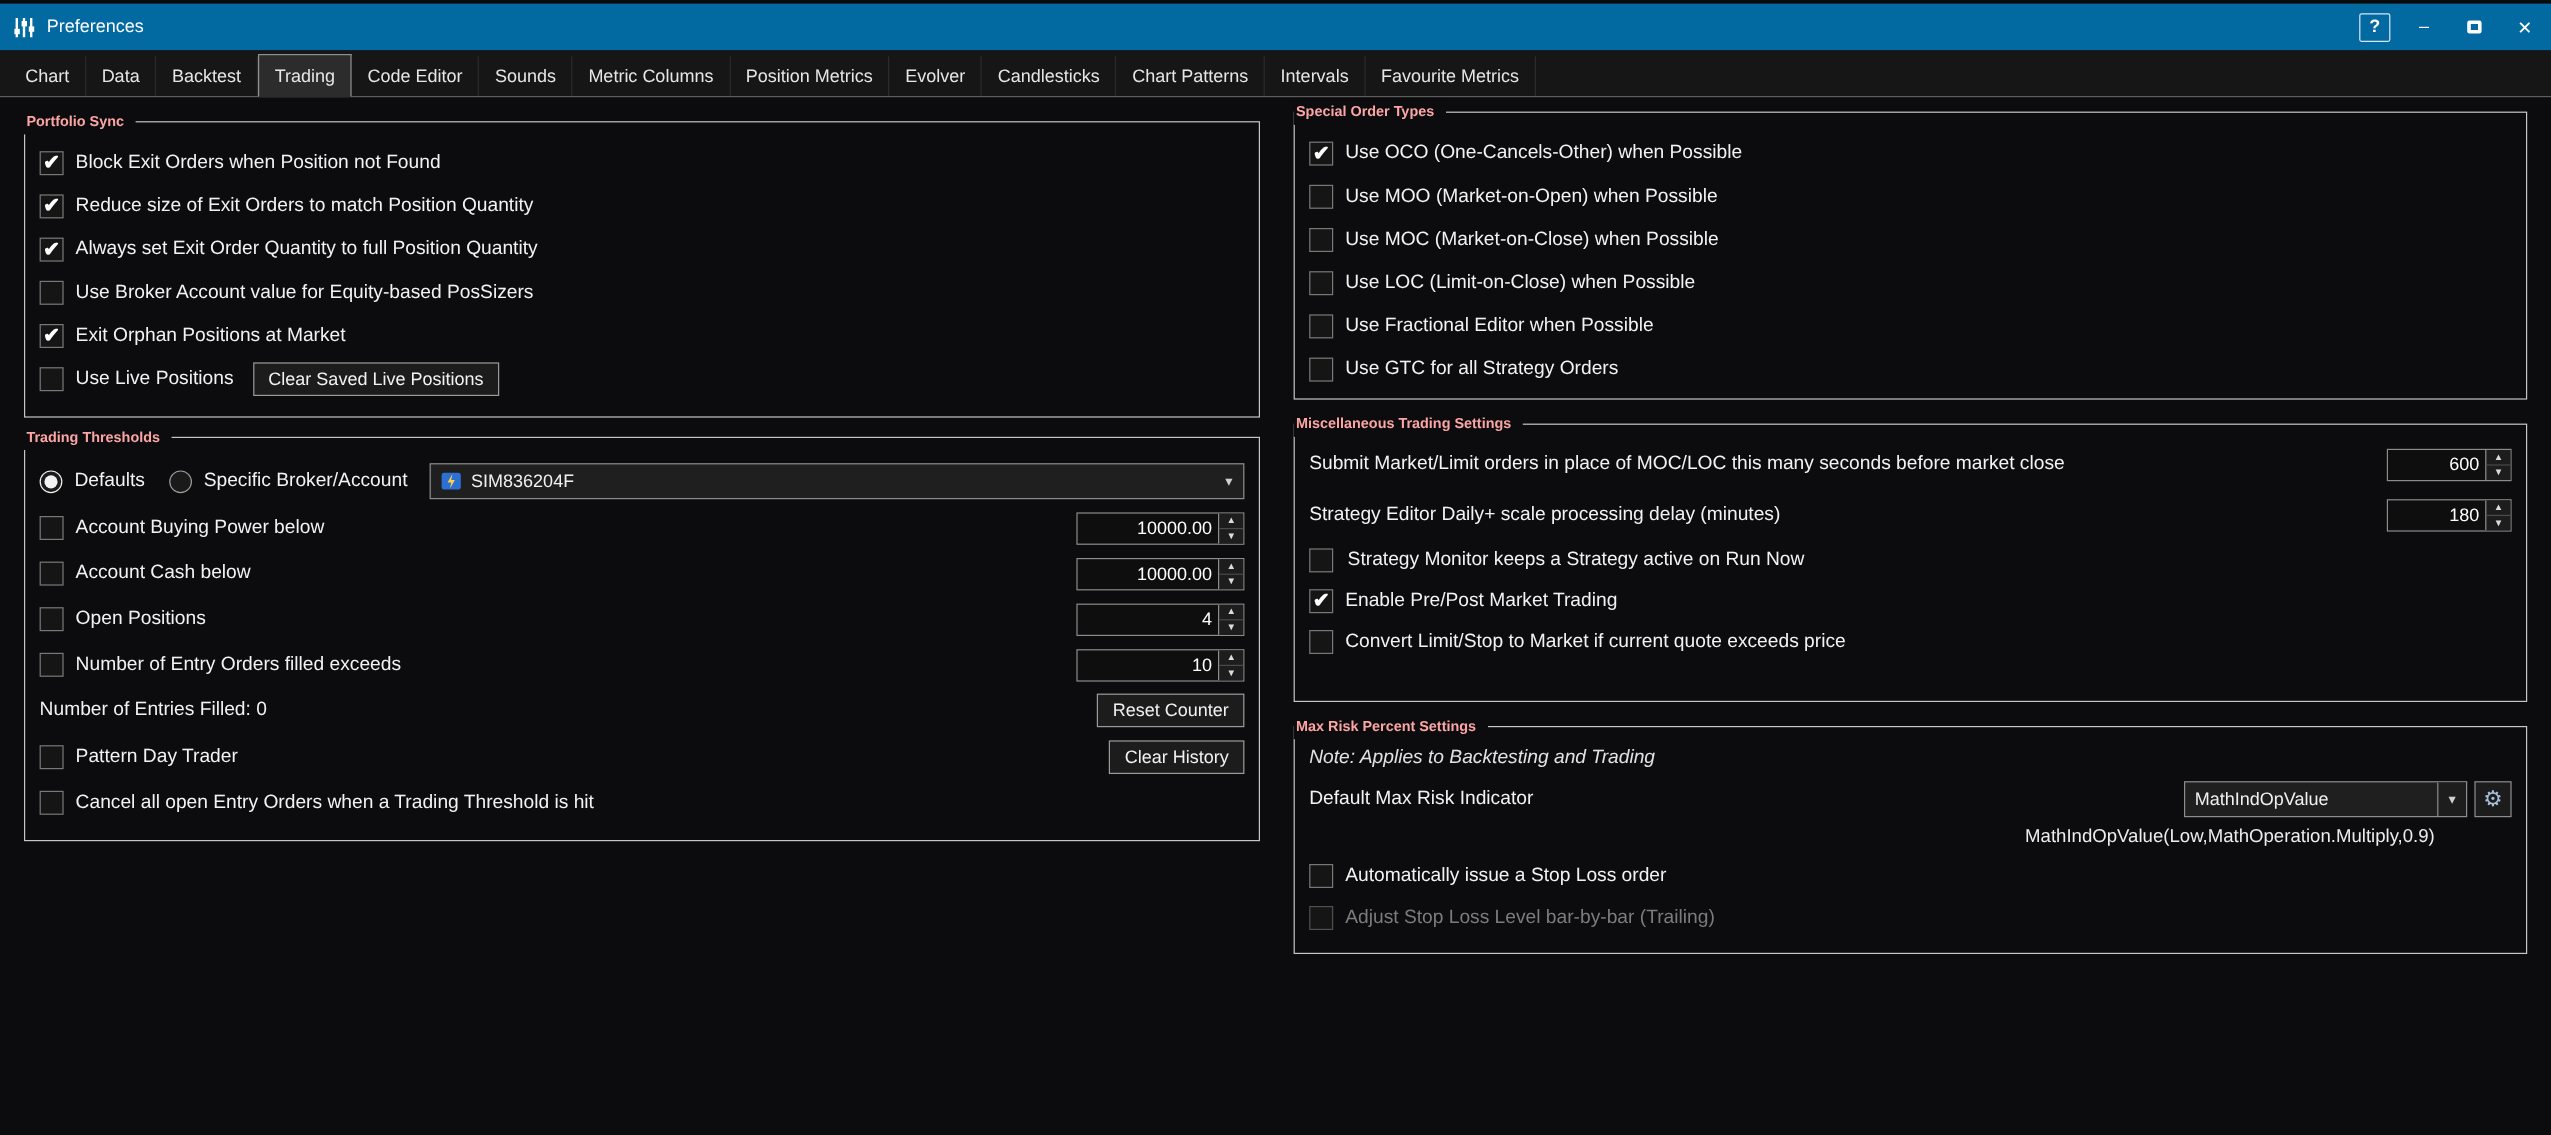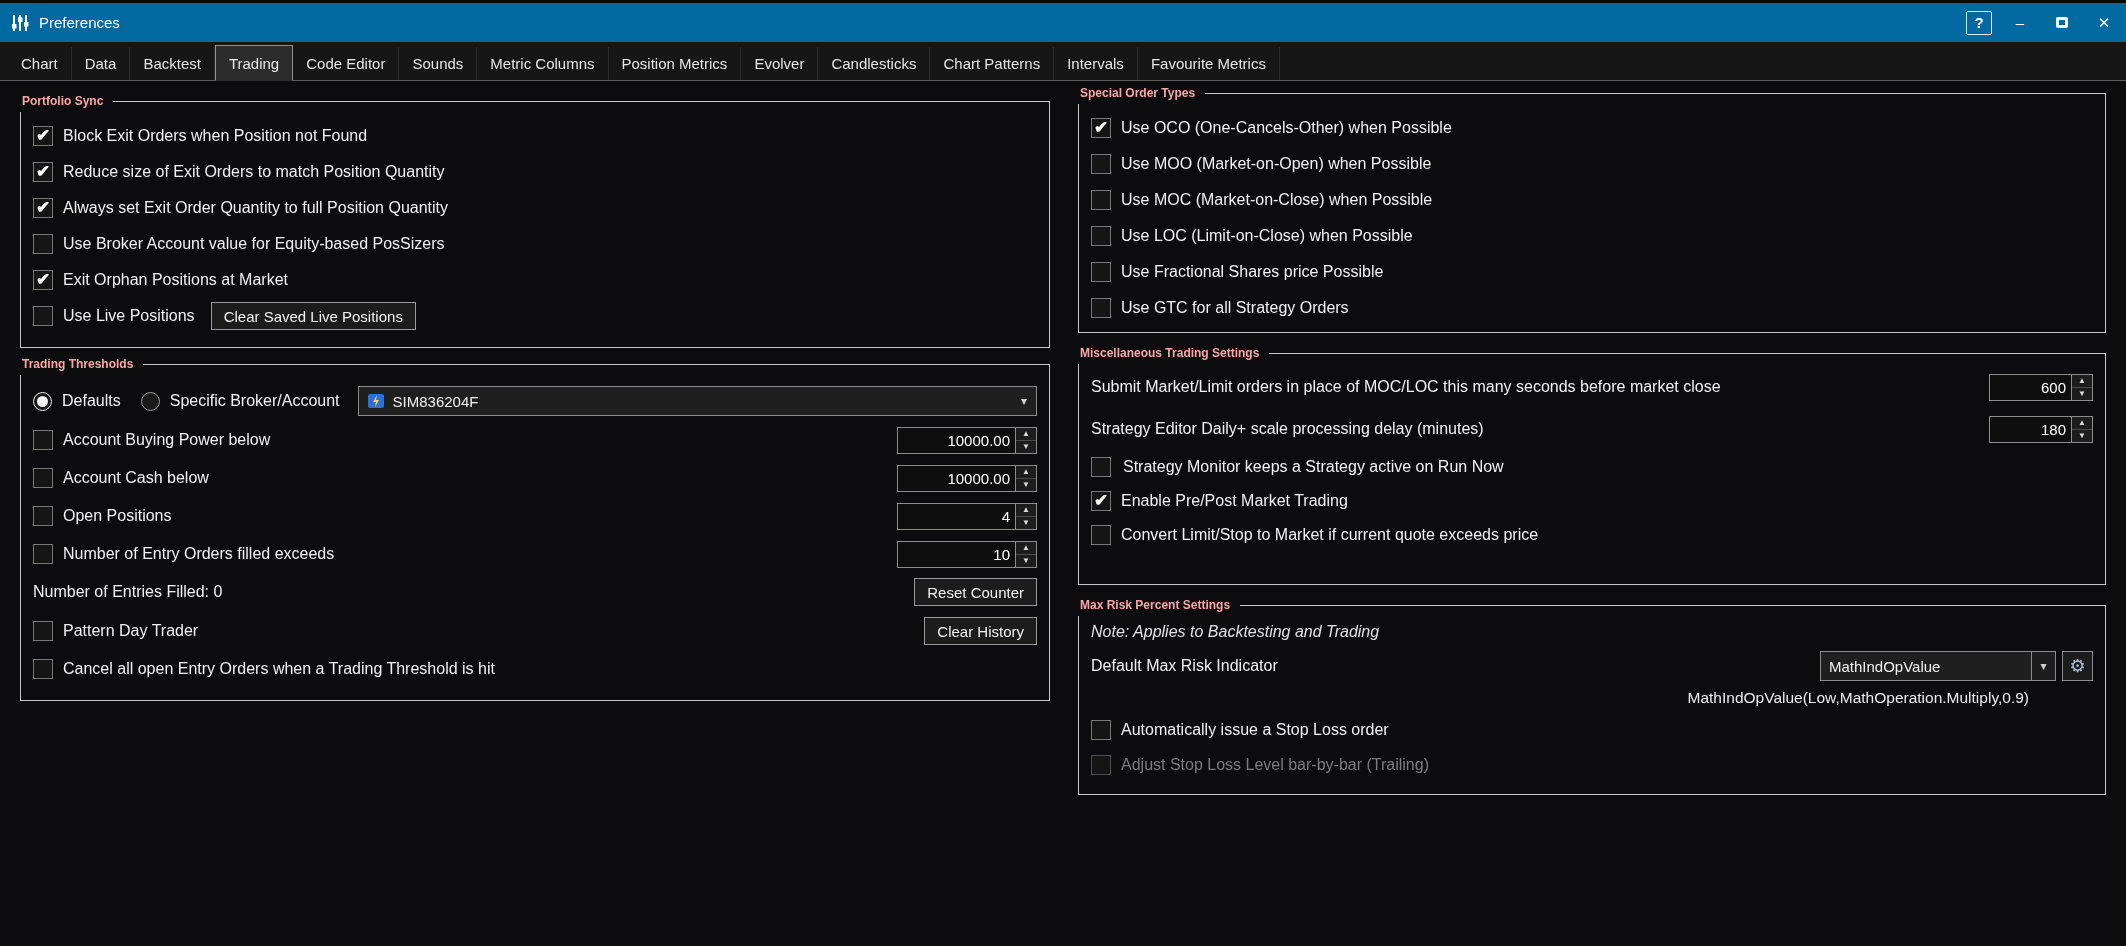--- a/index.html
+++ b/index.html
@@ -282,21 +282,21 @@
       <div class="row">
         <span class="checkbox"></span>
         <span class="cb-label">Use MOC (Market-on-Close) when Possible</span>
       </div>
       <div class="row">
         <span class="checkbox"></span>
         <span class="cb-label">Use LOC (Limit-on-Close) when Possible</span>
       </div>
       <div class="row">
         <span class="checkbox"></span>
-        <span class="cb-label">Use Fractional Shares price Possible</span>
+        <span class="cb-label">Use Fractional Editor when Possible</span>
       </div>
       <div class="row">
         <span class="checkbox"></span>
         <span class="cb-label">Use GTC for all Strategy Orders</span>
       </div>
     </div>
   </div>
 
   <div class="groupbox" style="left:1078px; top:272px; width:1028px; height:232px;">
     <div class="gb-title">Miscellaneous Trading Settings</div>

